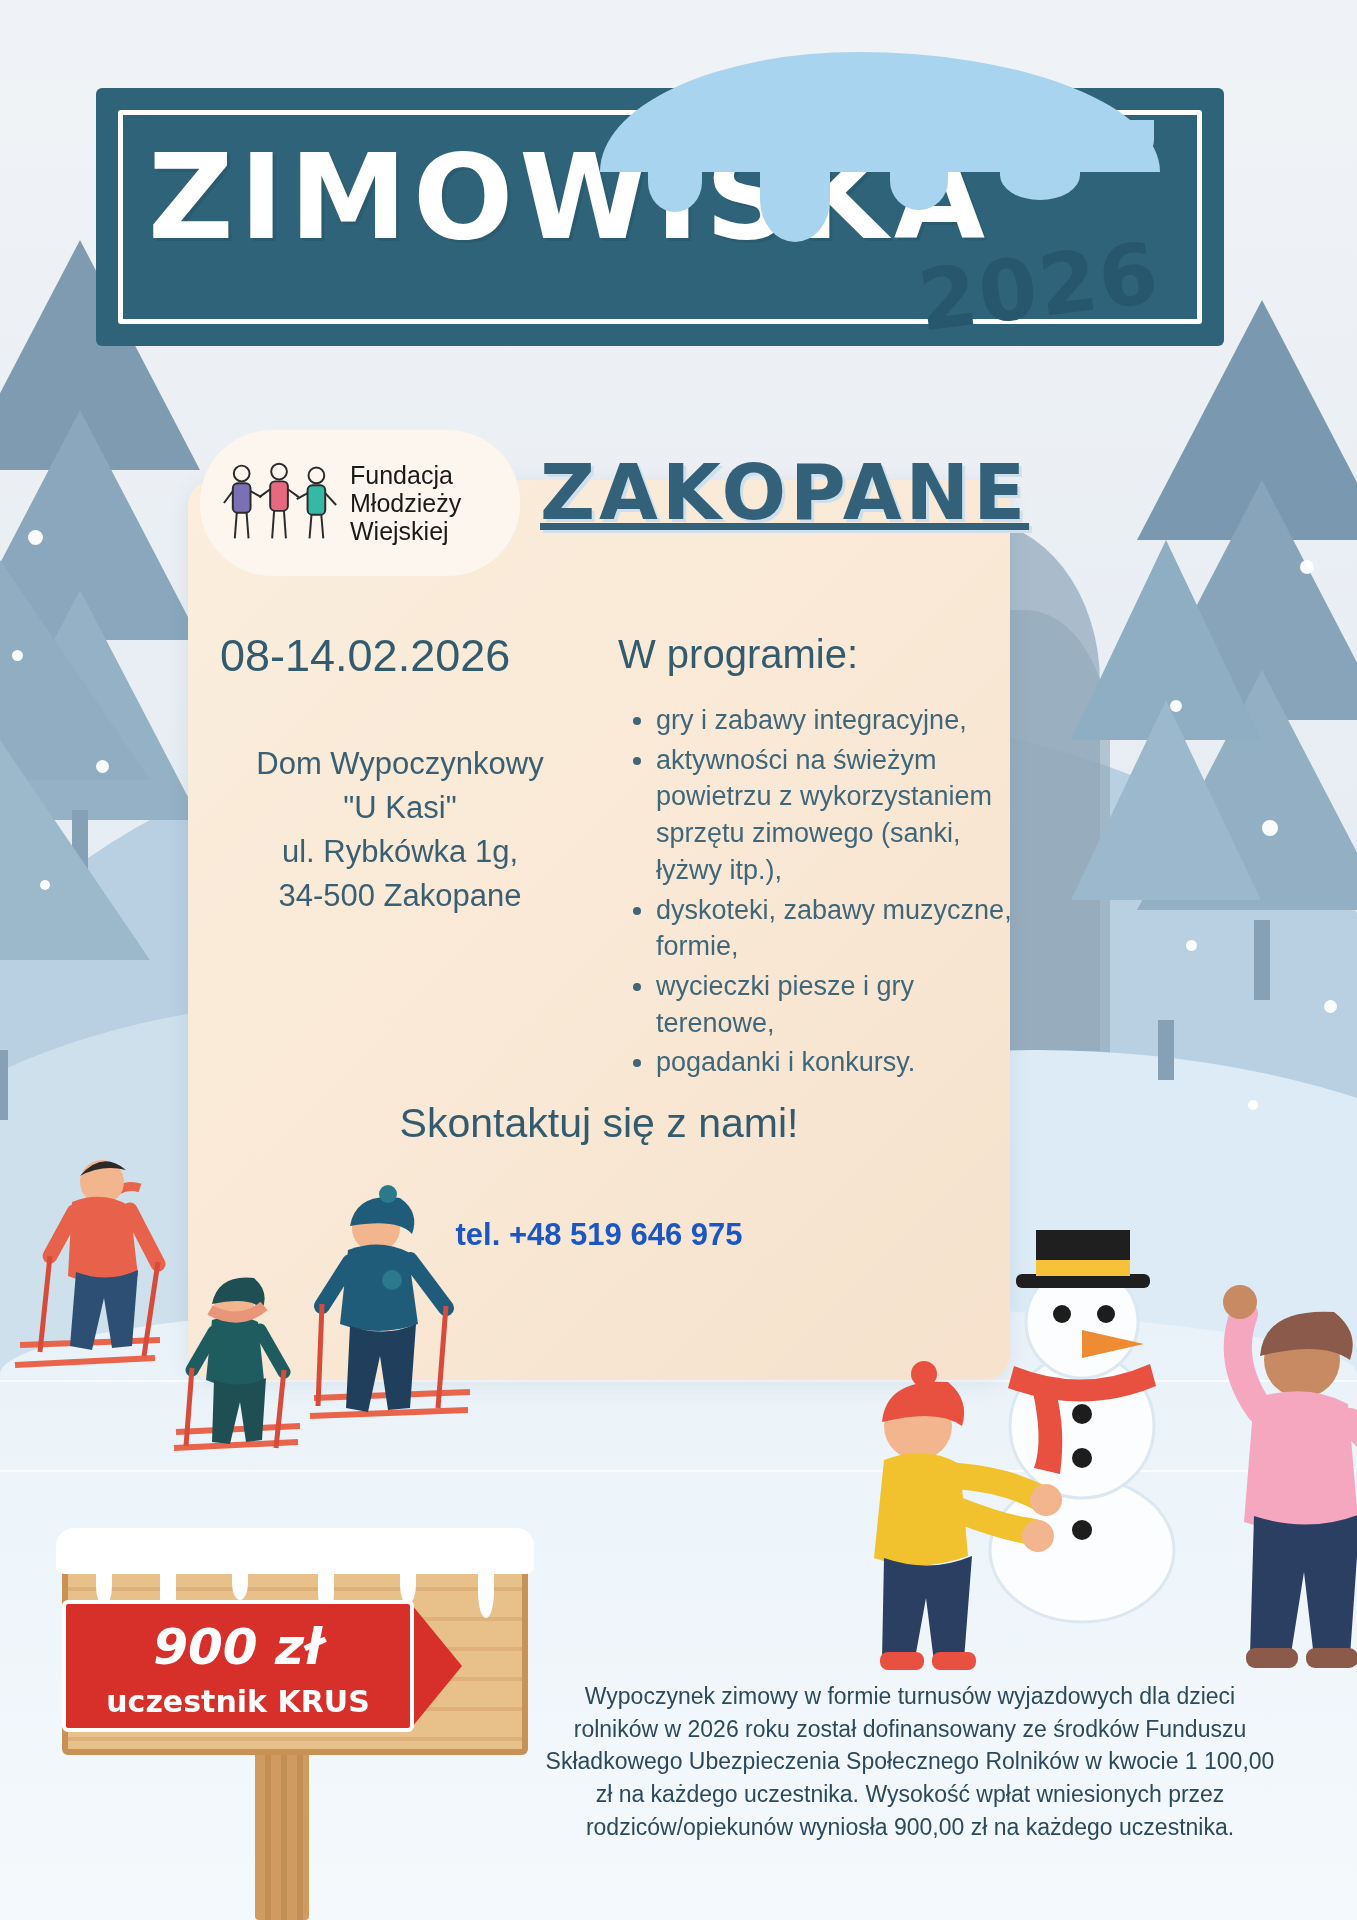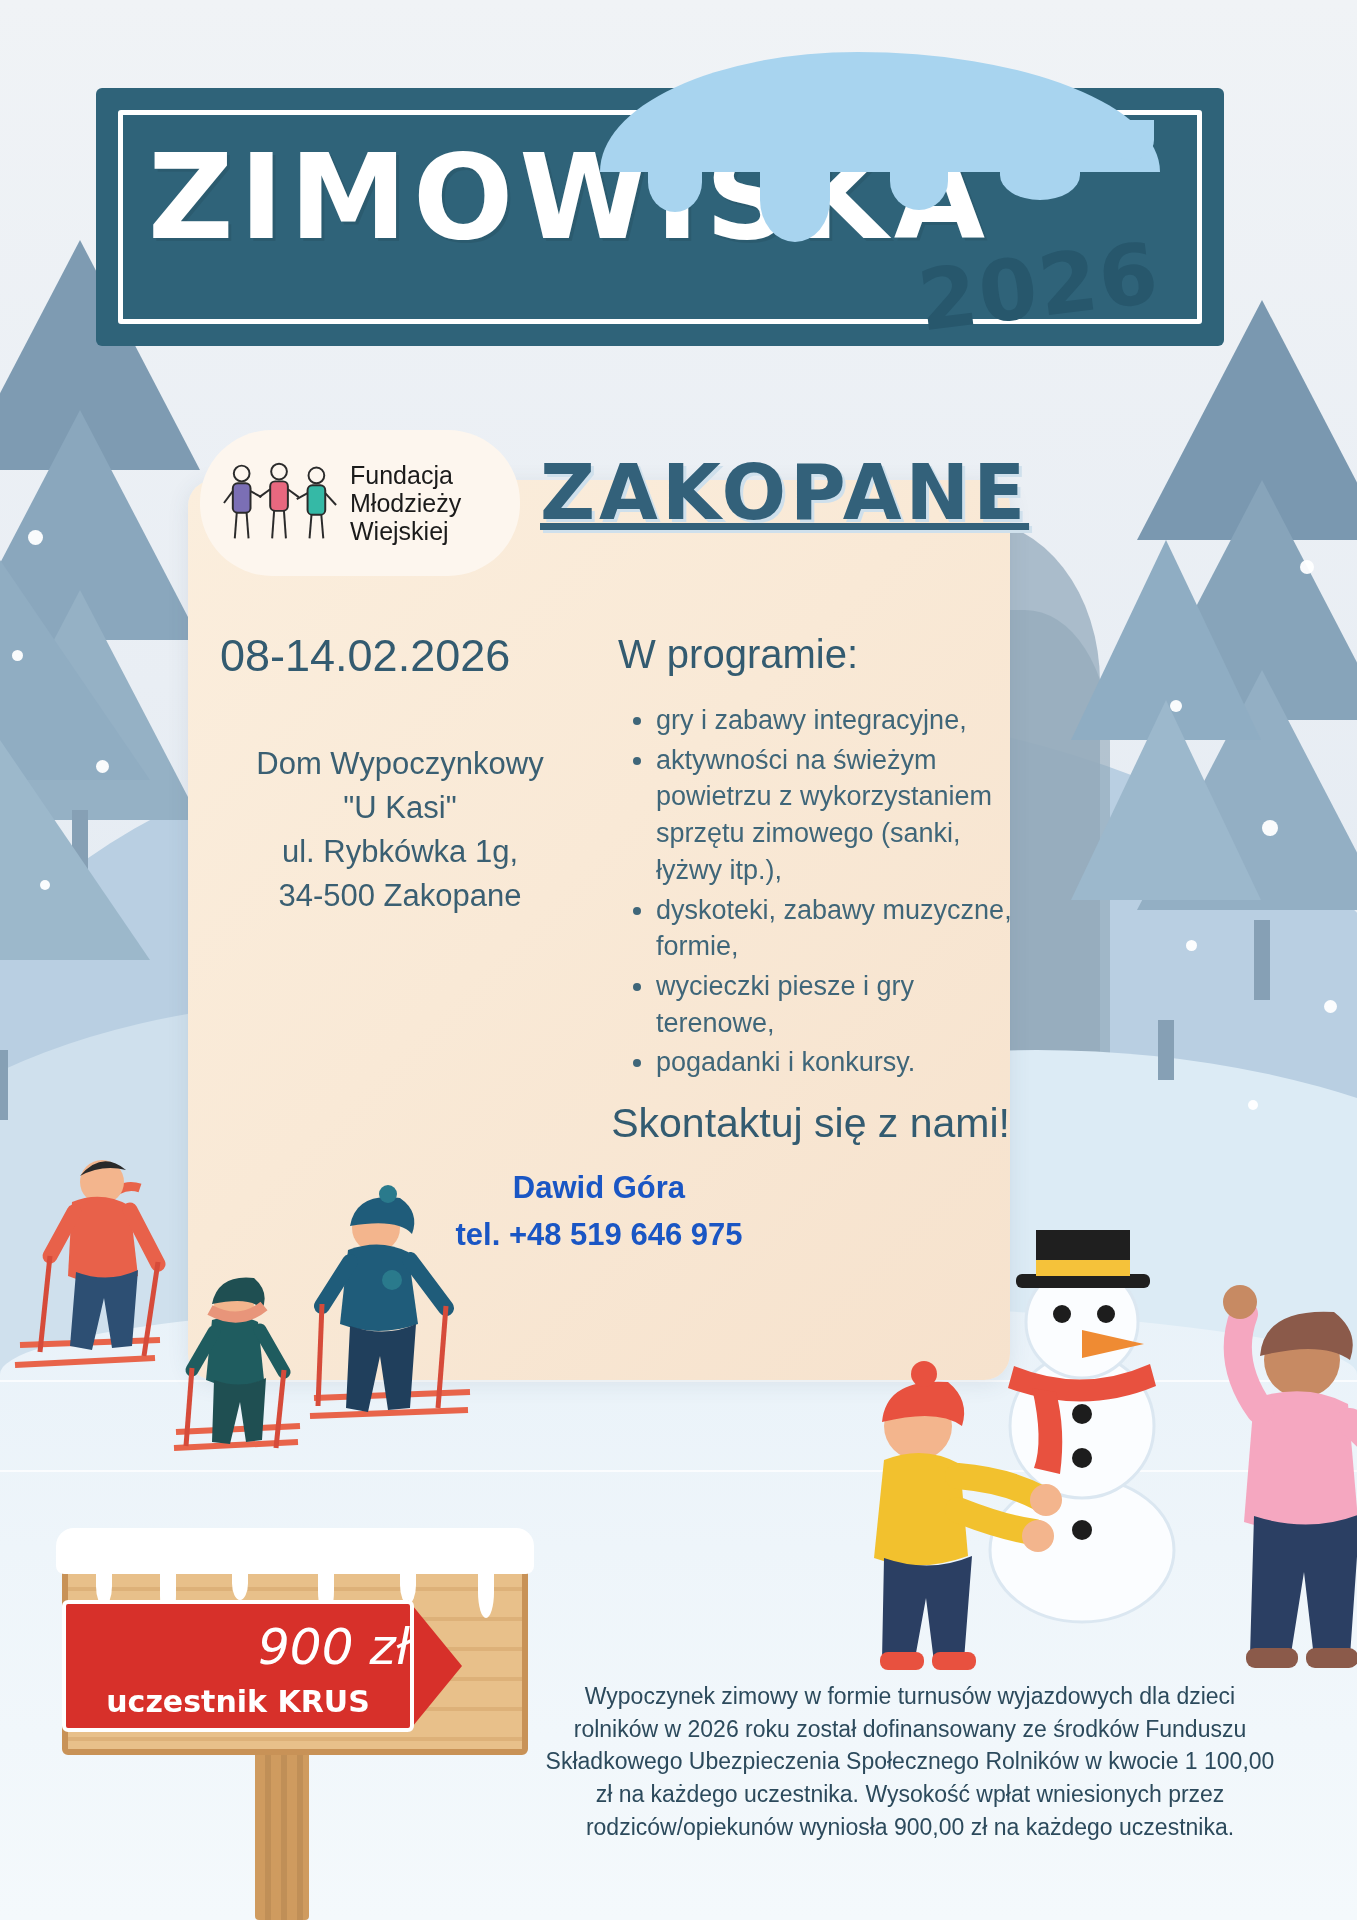--- a/index.html
+++ b/index.html
@@ -143,21 +143,21 @@
   }
   .program-list {
     position:absolute; left:438px; top:222px; width:390px;
     margin:0; padding-left:30px;
     font-size:27px; line-height:1.36; color:#3f6679;
   }
   .program-list li { margin-bottom:3px; }
 
   .contact-title {
     position:absolute; left:0; top:620px; width:100%;
-    text-align:right; font-size:41px; color:#335b70; font-weight:500;
+    text-align:center; font-size:41px; color:#335b70; font-weight:500;
   }
   .contact-name {
     position:absolute; left:0; top:690px; width:100%;
     text-align:center; font-size:31px; color:#1a56c4; font-weight:bold;
   }
   .contact-phone {
     position:absolute; left:0; top:737px; width:100%;
     text-align:center; font-size:31px; color:#1a56c4; font-weight:bold;
   }
 
@@ -187,22 +187,22 @@
     position:absolute; left:408px; top:1600px; width:0; height:0;
     border-top:66px solid transparent; border-bottom:66px solid transparent;
     border-left:54px solid #d7302a;
   }
   .arrow-tip-b {
     position:absolute; left:404px; top:1596px; width:0; height:0;
     border-top:70px solid transparent; border-bottom:70px solid transparent;
     border-left:58px solid #ffffff; z-index:-1;
   }
   .price {
-    position:absolute; left:0; top:14px; width:100%; text-align:right;
-    font-family:"DejaVu Sans", sans-serif; font-weight:normal;
+    position:absolute; left:0; top:14px; width:100%; text-align:center;
+    font-family:"DejaVu Sans", sans-serif; font-weight:bold;
     font-size:50px; color:#ffffff; font-style:italic;
   }
   .price-sub {
     position:absolute; left:0; top:80px; width:100%; text-align:center;
     font-family:"DejaVu Sans", sans-serif; font-weight:bold;
     font-size:30px; color:#ffffff;
   }
 
   
   .footer-note {
@@ -320,21 +320,20 @@
     <div class="program-title">W programie:</div>
     <ul class="program-list">
       <li>gry i zabawy integracyjne,</li>
       <li>aktywności na świeżym powietrzu z wykorzystaniem sprzętu zimowego (sanki, łyżwy itp.),</li>
       <li>dyskoteki, zabawy muzyczne, formie,</li>
       <li>wycieczki piesze i gry terenowe,</li>
       <li>pogadanki i konkursy.</li>
     </ul>
 
     <div class="contact-title">Skontaktuj się z nami!</div>
-    <div class="contact-name">Dawid Góra</div>
     <div class="contact-phone">tel. +48 519 646 975</div>
   </div>
 
   <div class="fig" style="left:10px; top:1140px; width:190px; height:250px;">
     <svg viewBox="0 0 190 250" width="190" height="250" aria-hidden="true">
       <path d="M10 205 L150 200" stroke="#e8644a" stroke-width="6" fill="none"></path>
       <path d="M5 225 L145 218" stroke="#e8644a" stroke-width="6" fill="none"></path>
       <path d="M96 60 q16 -18 34 -12" stroke="#e8644a" stroke-width="9" fill="none"></path>
       <circle cx="92" cy="42" r="22" fill="#f3b58d"></circle>
       <path d="M70 36 q22 -26 46 -6 q-24 -6 -46 6z" fill="#2a2a2a"></path>

